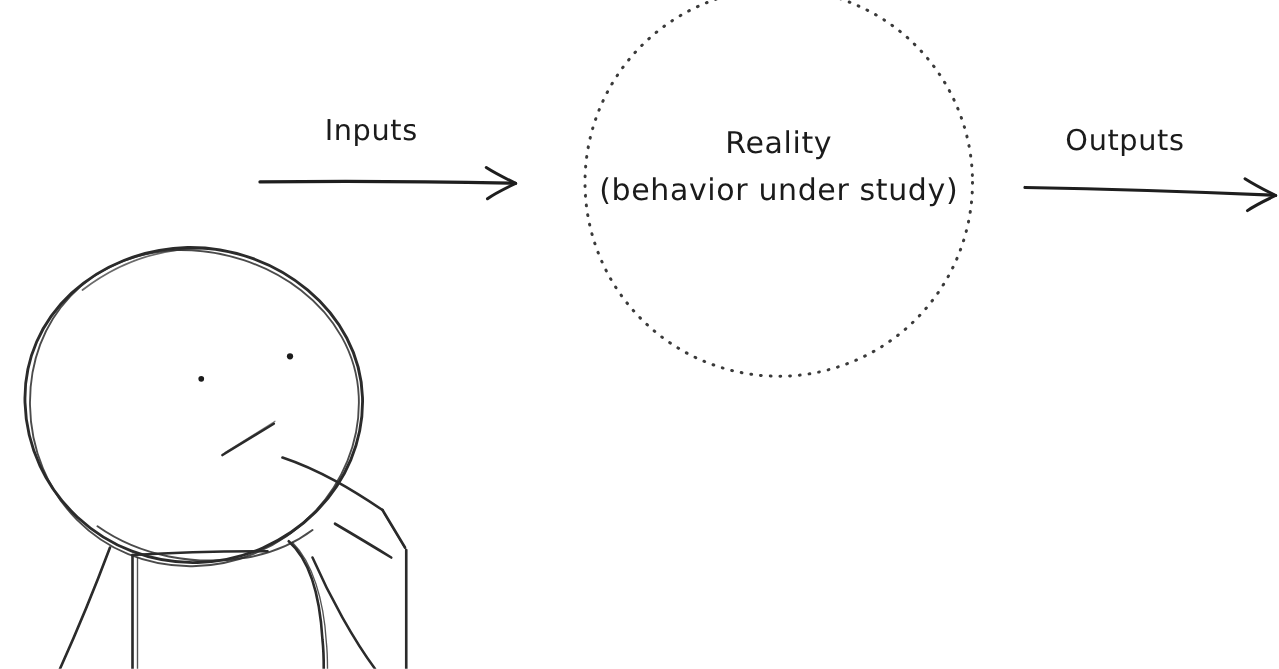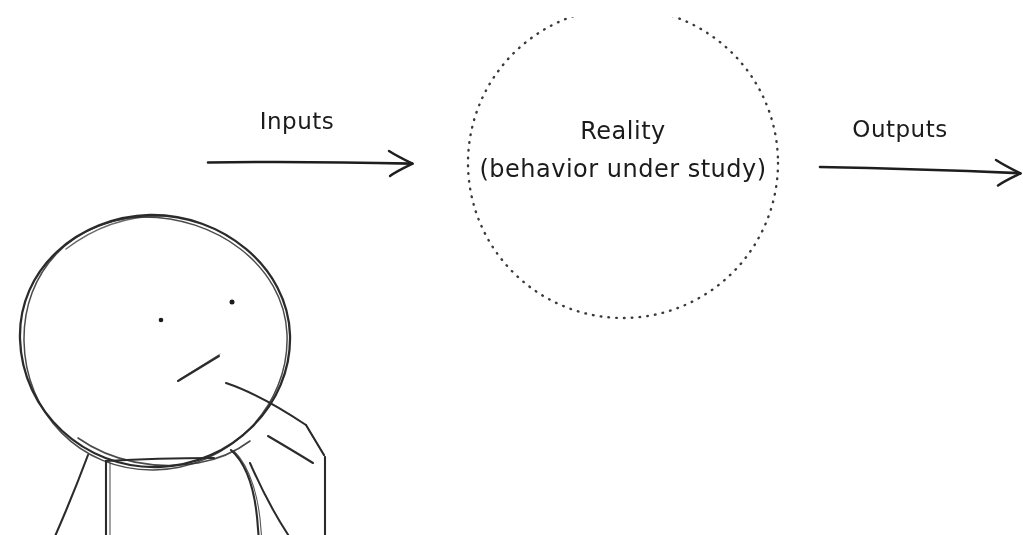--- a/index.html
+++ b/index.html
@@ -11,21 +11,21 @@
   body {
     width: 1023px;
     height: 535px;
     position: relative;
     overflow: hidden;
     font-family: "DejaVu Sans", sans-serif;
   }
   #canvas-root {
     position: absolute;
     left: 0;
-    top: 17px;
+    top: 0;
     width: 1023px;
     height: 425px;
   }
   svg.scene {
     position: absolute;
     left: 0;
     top: 0;
     width: 1023px;
     height: 535px;
     display: block;

